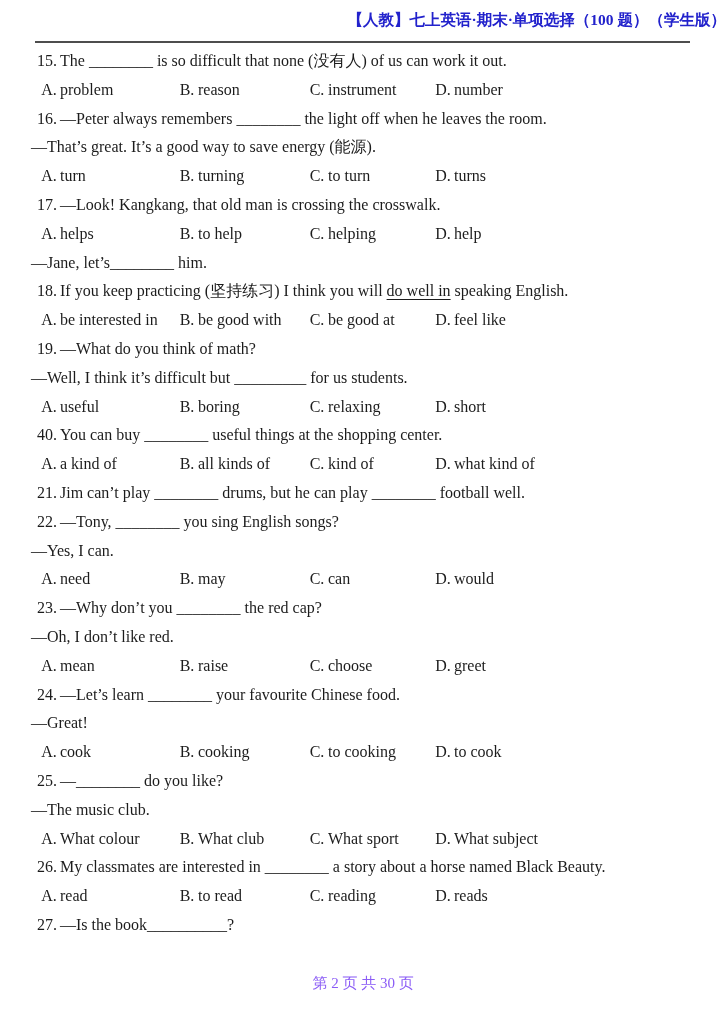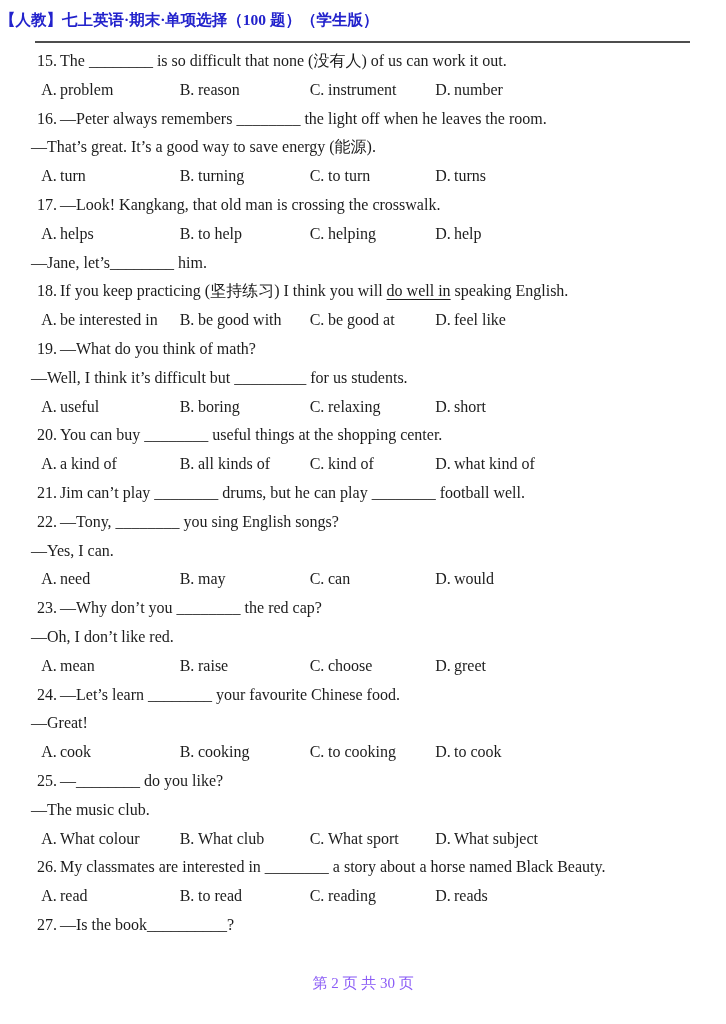--- a/index.html
+++ b/index.html
@@ -8,21 +8,21 @@
   .page {
     position:relative;
     width:726px; height:1024px;
     margin:0 auto;
     background:#ffffff;
     color:#1c1c1c;
     overflow:hidden;
   }
   .header-title {
     position:absolute; top:9px; left:0; width:100%;
-    text-align:left;
+    text-align:right;
     font-size:15.5px; font-weight:700;
     color:#2222cc;
     line-height:22px;
     white-space:nowrap;
   }
   .rule {
     position:absolute; top:41px; left:35px;
     width:655px; height:2.4px;
     background:#4d4d4d;
   }
@@ -98,21 +98,21 @@
         <div class="line stem-first"><span class="q-num">19.</span><span>—What do you think of math?</span></div>
         <div class="line stem-cont"><span>—Well, I think it’s difficult but _________ for us students.</span></div>
         <div class="line opt-row">
           <span class="opt opt-0"><span class="opt-label">A.</span><span>useful</span></span>
           <span class="opt opt-1"><span class="opt-label">B.</span><span>boring</span></span>
           <span class="opt opt-2"><span class="opt-label">C.</span><span>relaxing</span></span>
           <span class="opt opt-3"><span class="opt-label">D.</span><span>short</span></span>
         </div>
       </div>
       <div>
-        <div class="line stem-first"><span class="q-num">20.</span><span>You can buy ________ useful things at the shopping center.</span></div>
+        <div class="line stem-first"><span class="q-num">40.</span><span>You can buy ________ useful things at the shopping center.</span></div>
         <div class="line opt-row">
           <span class="opt opt-0"><span class="opt-label">A.</span><span>a kind of</span></span>
           <span class="opt opt-1"><span class="opt-label">B.</span><span>all kinds of</span></span>
           <span class="opt opt-2"><span class="opt-label">C.</span><span>kind of</span></span>
           <span class="opt opt-3"><span class="opt-label">D.</span><span>what kind of</span></span>
         </div>
       </div>
       <div>
         <div class="line stem-first"><span class="q-num">21.</span><span>Jim can’t play ________ drums, but he can play ________ football well.</span></div>
       </div>

